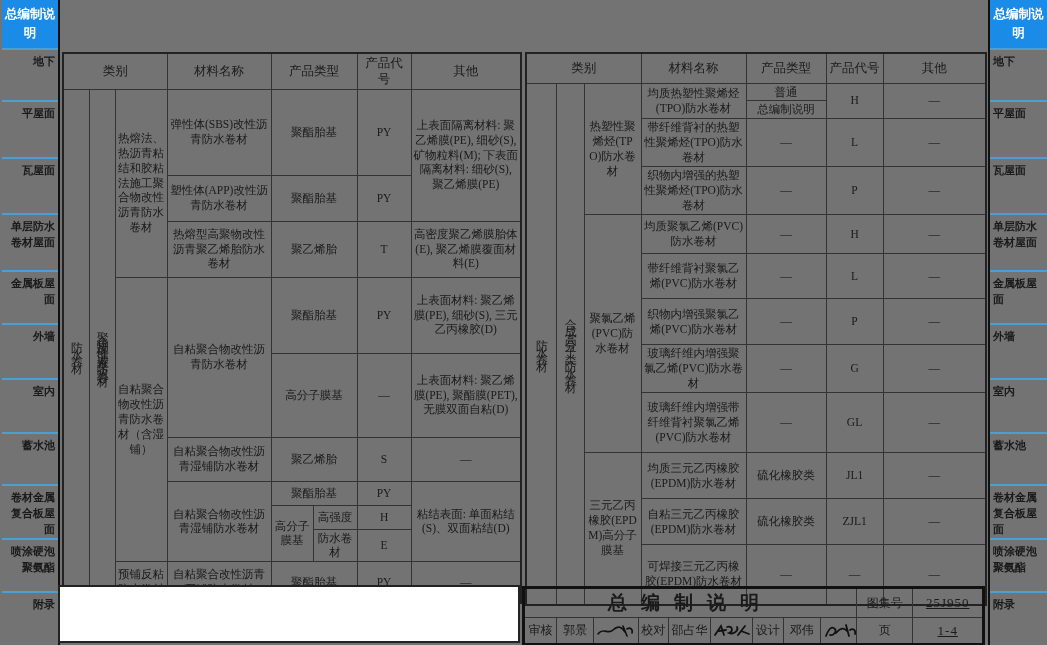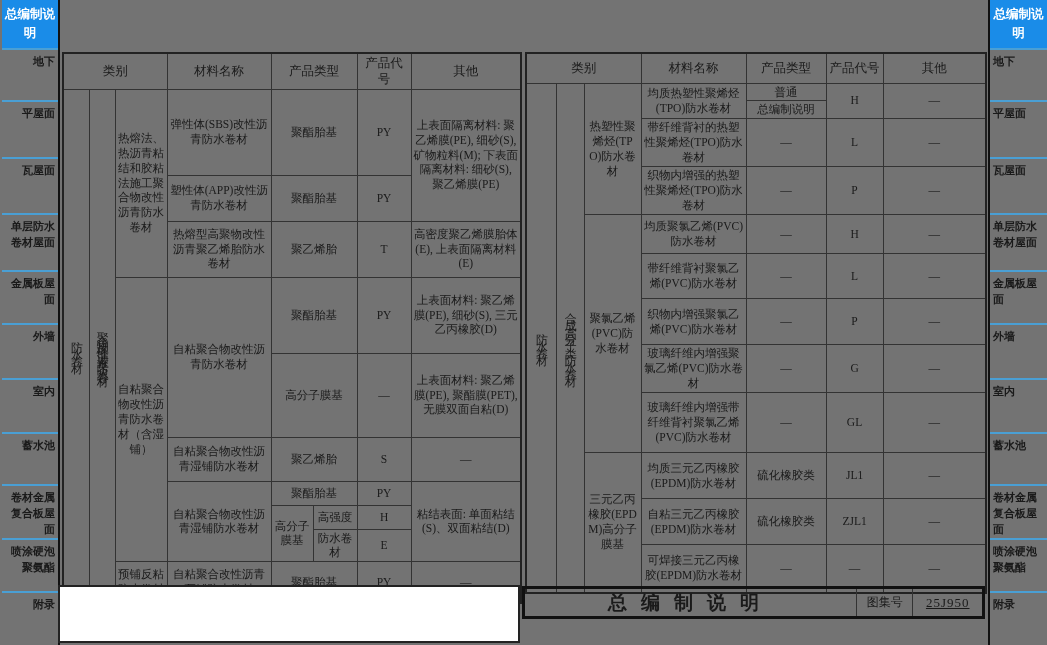--- a/index.html
+++ b/index.html
@@ -157,21 +157,21 @@
     </tr>
     <tr style="height:46px">
       <td>塑性体(APP)改性沥青防水卷材</td>
       <td colspan="2">聚酯胎基</td>
       <td>PY</td>
     </tr>
     <tr style="height:56px">
       <td>热熔型高聚物改性沥青聚乙烯胎防水卷材</td>
       <td colspan="2">聚乙烯胎</td>
       <td>T</td>
-      <td class="other">高密度聚乙烯膜胎体(E), 上表面隔离材料(E)</td>
+      <td class="other">高密度聚乙烯膜胎体(E), 聚乙烯膜覆面材料(E)</td>
     </tr>
     <tr style="height:76px">
       <td rowspan="6">自粘聚合物改性沥青防水卷材（含湿铺）</td>
       <td rowspan="2">自粘聚合物改性沥青防水卷材</td>
       <td colspan="2">聚酯胎基</td>
       <td>PY</td>
       <td class="other">上表面材料: 聚乙烯膜(PE), 细砂(S), 三元乙丙橡胶(D)</td>
     </tr>
     <tr style="height:84px">
       <td colspan="2">高分子膜基</td>
@@ -288,21 +288,21 @@
       <td>硫化橡胶类</td>
       <td>JL1</td>
       <td>—</td>
     </tr>
     <tr style="height:46px">
       <td>自粘三元乙丙橡胶(EPDM)防水卷材</td>
       <td>硫化橡胶类</td>
       <td>ZJL1</td>
       <td>—</td>
     </tr>
-    <tr style="height:48px">
+    <tr style="height:60px">
       <td>可焊接三元乙丙橡胶(EPDM)防水卷材</td>
       <td>—</td>
       <td>—</td>
       <td>—</td>
     </tr>
   </tbody>
     </table>
 
   <div id="empty-box"></div>
 
@@ -319,16 +319,41 @@
         <col style="width:36px">
       <col style="width:56px">
         <col style="width:70px">
     </colgroup>
     <tbody>
         <tr style="height:30px">
       <td class="tb-main" colspan="9">总编制说明</td>
       <td>图集号</td>
       <td class="tb-num">25J950</td>
     </tr>
+    <tr style="height:27px">
+      <td>审核</td>
+      <td>郭景</td>
+      <td class="sig">
+        <svg width="40" height="16" viewBox="0 0 40 16">
+              <path d="M2 11 C8 4,12 12,17 7 S26 4,29 9 M27 3 L31 13 M31 6 C34 4,37 6,36 10" fill="none" stroke="#111" stroke-width="1.6" stroke-linecap="round"></path>
+            </svg>
+      </td>
+      <td>校对</td>
+      <td>邵占华</td>
+      <td class="sig">
+        <svg width="40" height="16" viewBox="0 0 40 16">
+              <path d="M3 12 L9 3 L12 12 M7 8 L14 7 M15 4 C20 2,22 8,17 10 C22 12,27 7,25 4 M26 12 L33 3 M29 8 L37 11" fill="none" stroke="#111" stroke-width="1.8" stroke-linecap="round"></path>
+            </svg>
+      </td>
+      <td>设计</td>
+      <td>邓伟</td>
+      <td class="sig">
+        <svg width="36" height="16" viewBox="0 0 36 16">
+              <path d="M4 13 C7 5,10 3,13 6 C15 9,11 13,8 12 M14 10 C18 5,22 4,25 8 M24 2 L27 13 M28 7 C31 5,34 7,33 11" fill="none" stroke="#111" stroke-width="1.8" stroke-linecap="round"></path>
+            </svg>
+      </td>
+      <td>页</td>
+      <td class="tb-num">1-4</td>
+    </tr>
   </tbody>
     </table>
 
 </div>
 
 </body></html>

